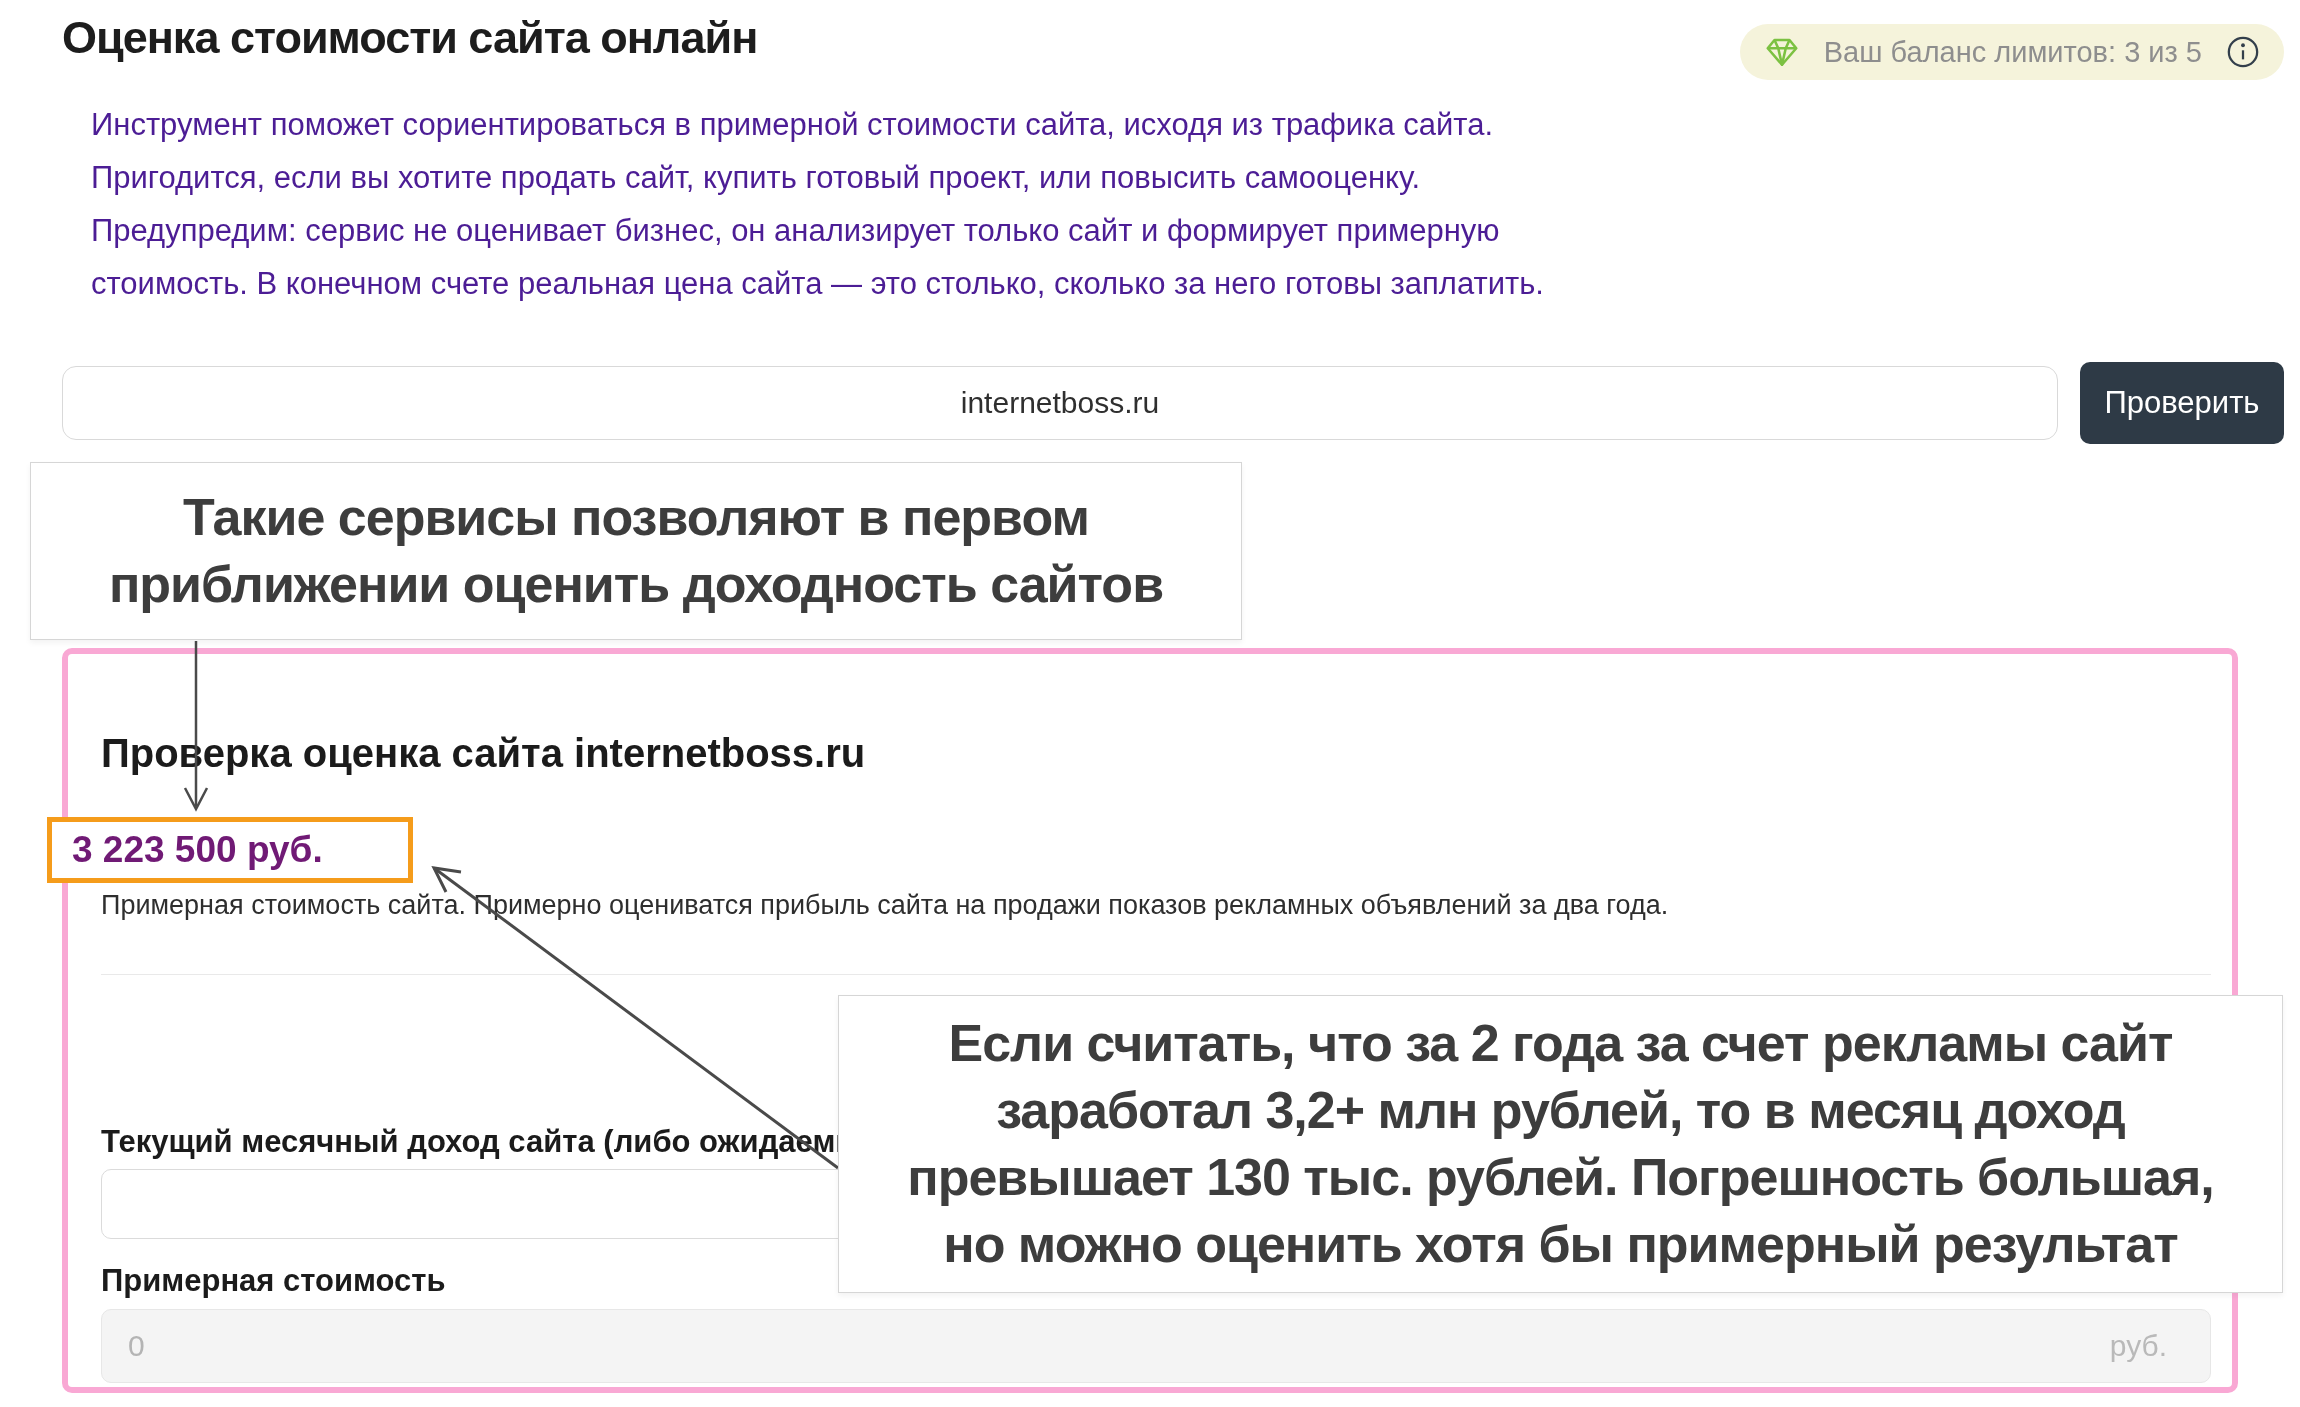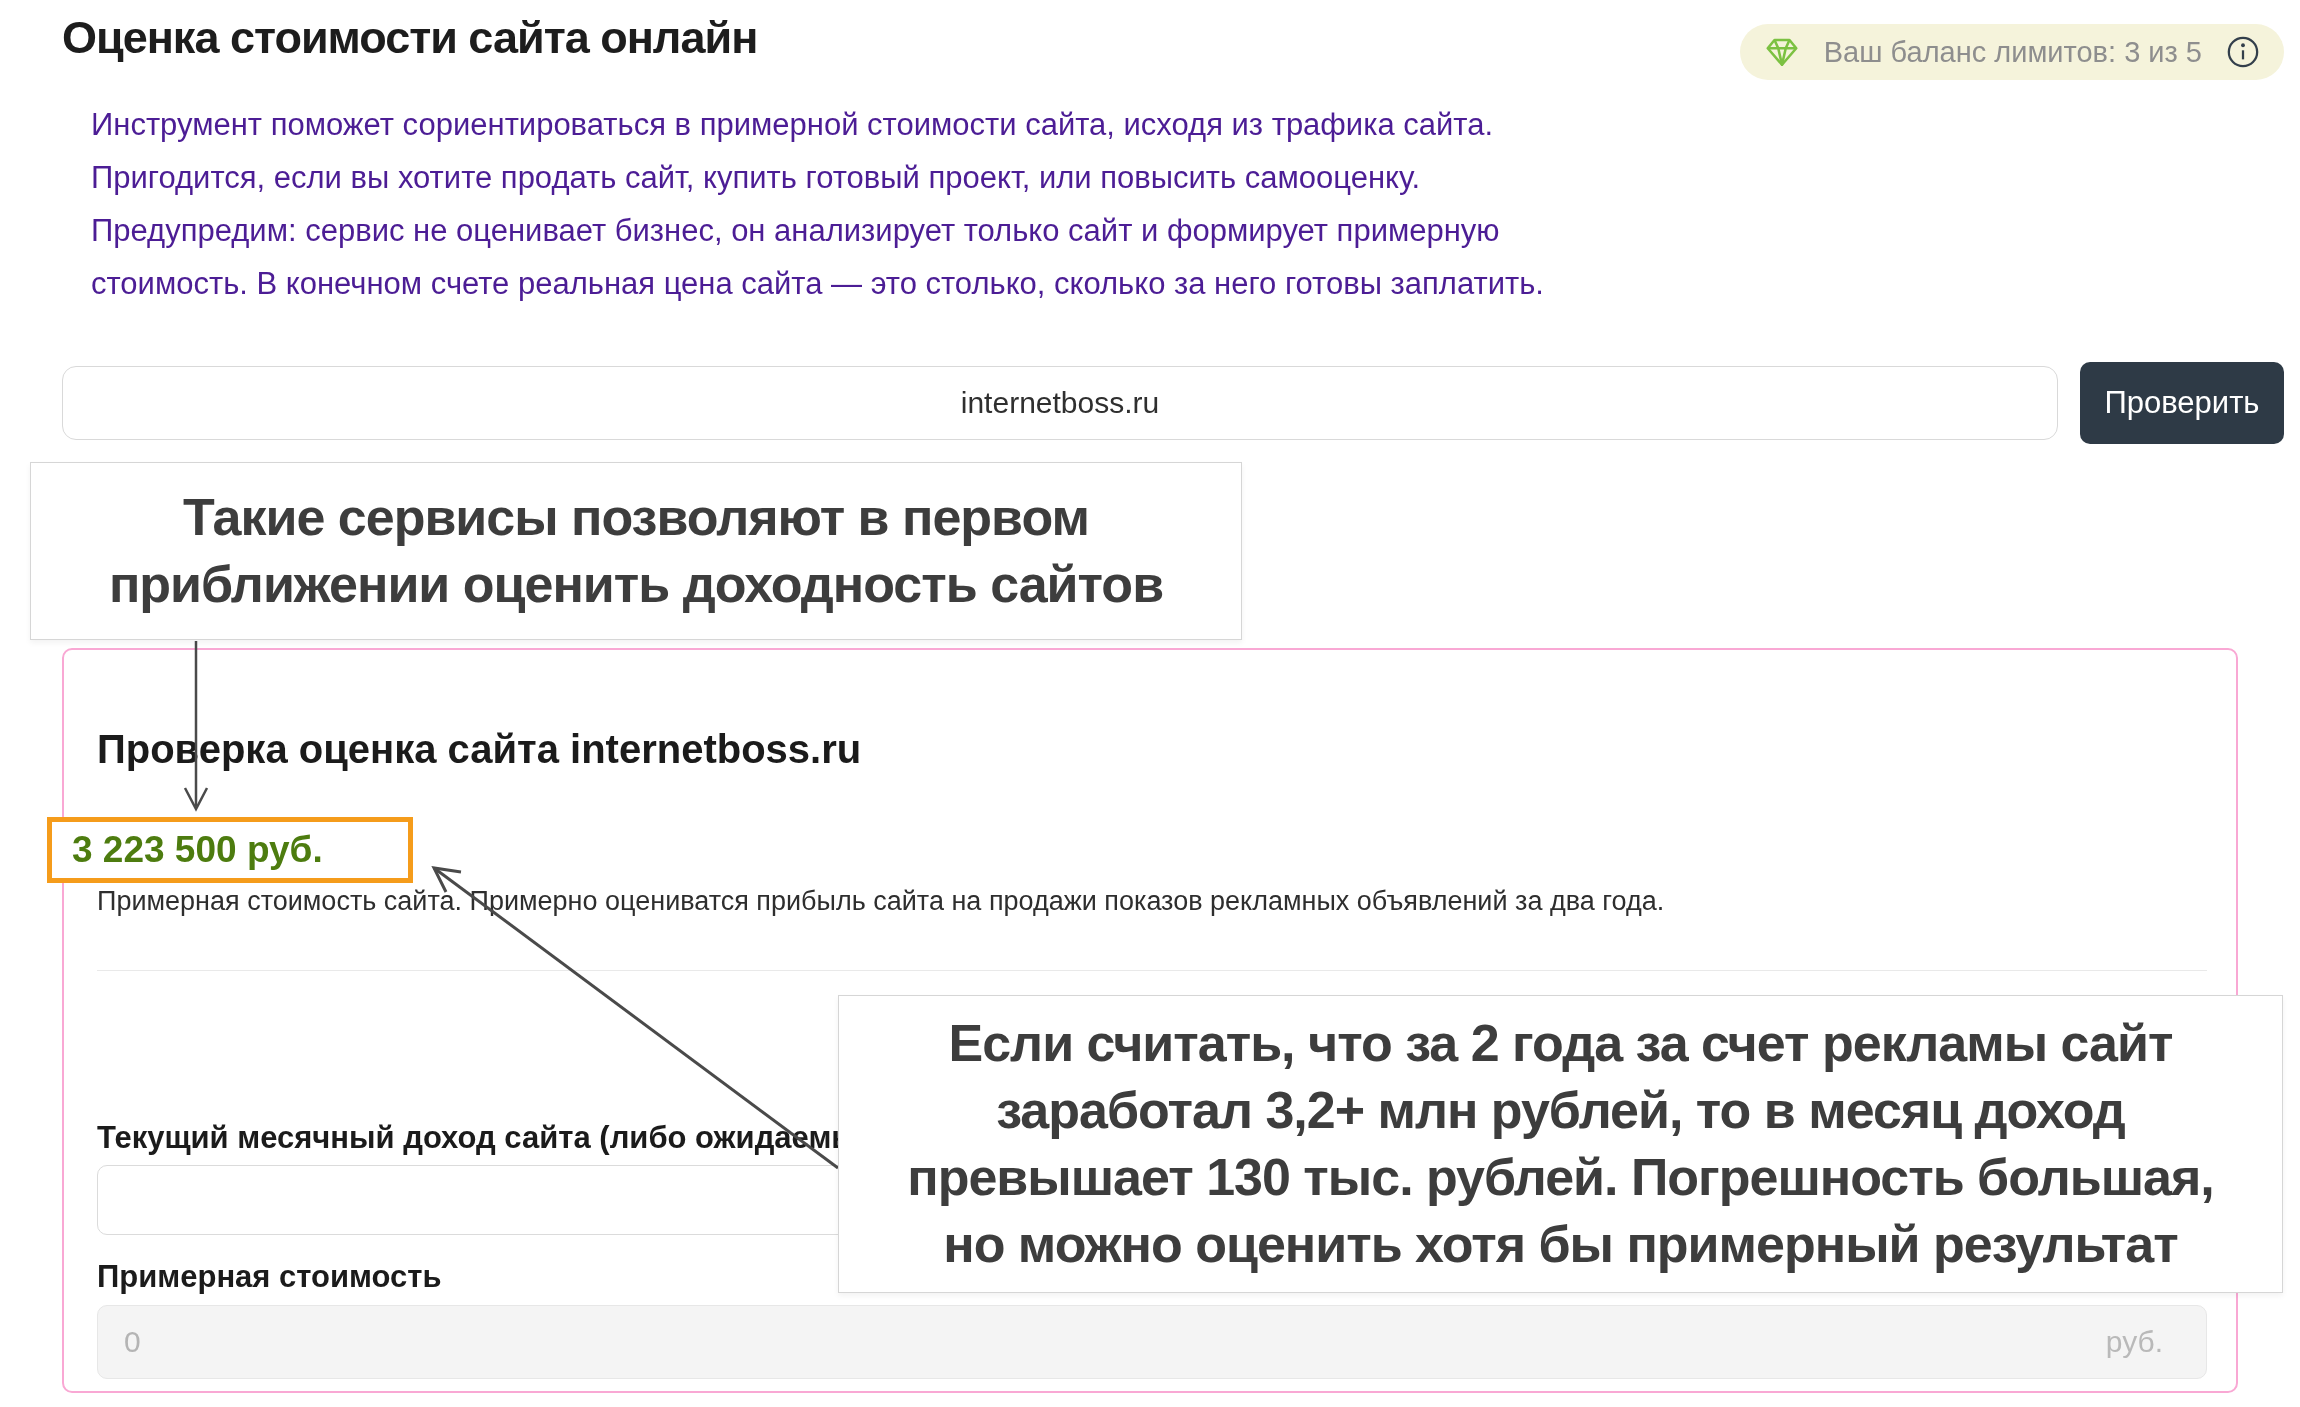--- a/index.html
+++ b/index.html
@@ -33,21 +33,21 @@
   }
   .check-btn {
     position:absolute; left:2080px; top:362px; width:204px; height:82px;
     background:#2e3a46; color:#ffffff; border:none; border-radius:10px;
     font-family:inherit; font-size:31px; cursor:pointer;
   }
 
   
   .card {
     position:absolute; left:62px; top:648px; width:2176px; height:745px;
-    background:#ffffff; border:2px solid #f9a8d4; border-radius:10px; z-index:1;padding-left:26px;
+    background:#ffffff; border:6px solid #f9a8d4; border-radius:10px; z-index:1;padding-left:26px;
   }
   .card-heading { position:absolute; left:33px; top:77px; font-size:40px; font-weight:700; color:#1b1b1b; }
   .price-note { position:absolute; left:33px; top:236px; width:2100px; font-size:27px; color:#2e2e2e; }
   .card-divider { position:absolute; left:33px; top:320px; width:2110px; height:1px; background:#e9e9e9; border:none; }
   .calc-heading { position:absolute; left:33px; top:380px; font-size:40px; font-weight:700; color:#1b1b1b; }
   .field-label { position:absolute; left:33px; font-size:31px; font-weight:700; color:#1b1b1b; }  
   .income-input {
     position:absolute; left:33px; top:515px; width:2110px; height:70px;
     border:1px solid #dbdbdb; border-radius:10px; background:#fff;
     font-family:inherit; font-size:30px; color:#2f2f2f; padding:0 26px; outline:none;
@@ -63,21 +63,21 @@
     position:absolute; right:44px; top:50%; transform:translateY(-50%);
     font-size:30px; color:#b9b9b9;
   }
 
   
   .price-box {
     position:absolute; left:47px; top:817px; width:366px; height:66px;
     background:#ffffff; border:5px solid #f59c1b; z-index:4;
     display:flex; align-items:center; padding-left:20px;
   }
-  .price-value { font-size:37px; font-weight:700; color:#4d7c0f; white-space:nowrap; }
+  .price-value { font-size:37px; font-weight:700; color:#701a75; white-space:nowrap; }
 
   
   .callout {
     position:absolute; z-index:6; background:#ffffff;
     border:1px solid #d6d6d6; box-shadow:0 3px 6px rgba(0,0,0,0.05);
     display:flex; align-items:center; justify-content:center; text-align:center;
     font-size:52px; font-weight:700; letter-spacing:-1px; line-height:67px;
     color:#3d3d3d; white-space:pre-line;
   }
   .callout-top    { left:30px;  top:462px; width:1212px; height:178px; }

